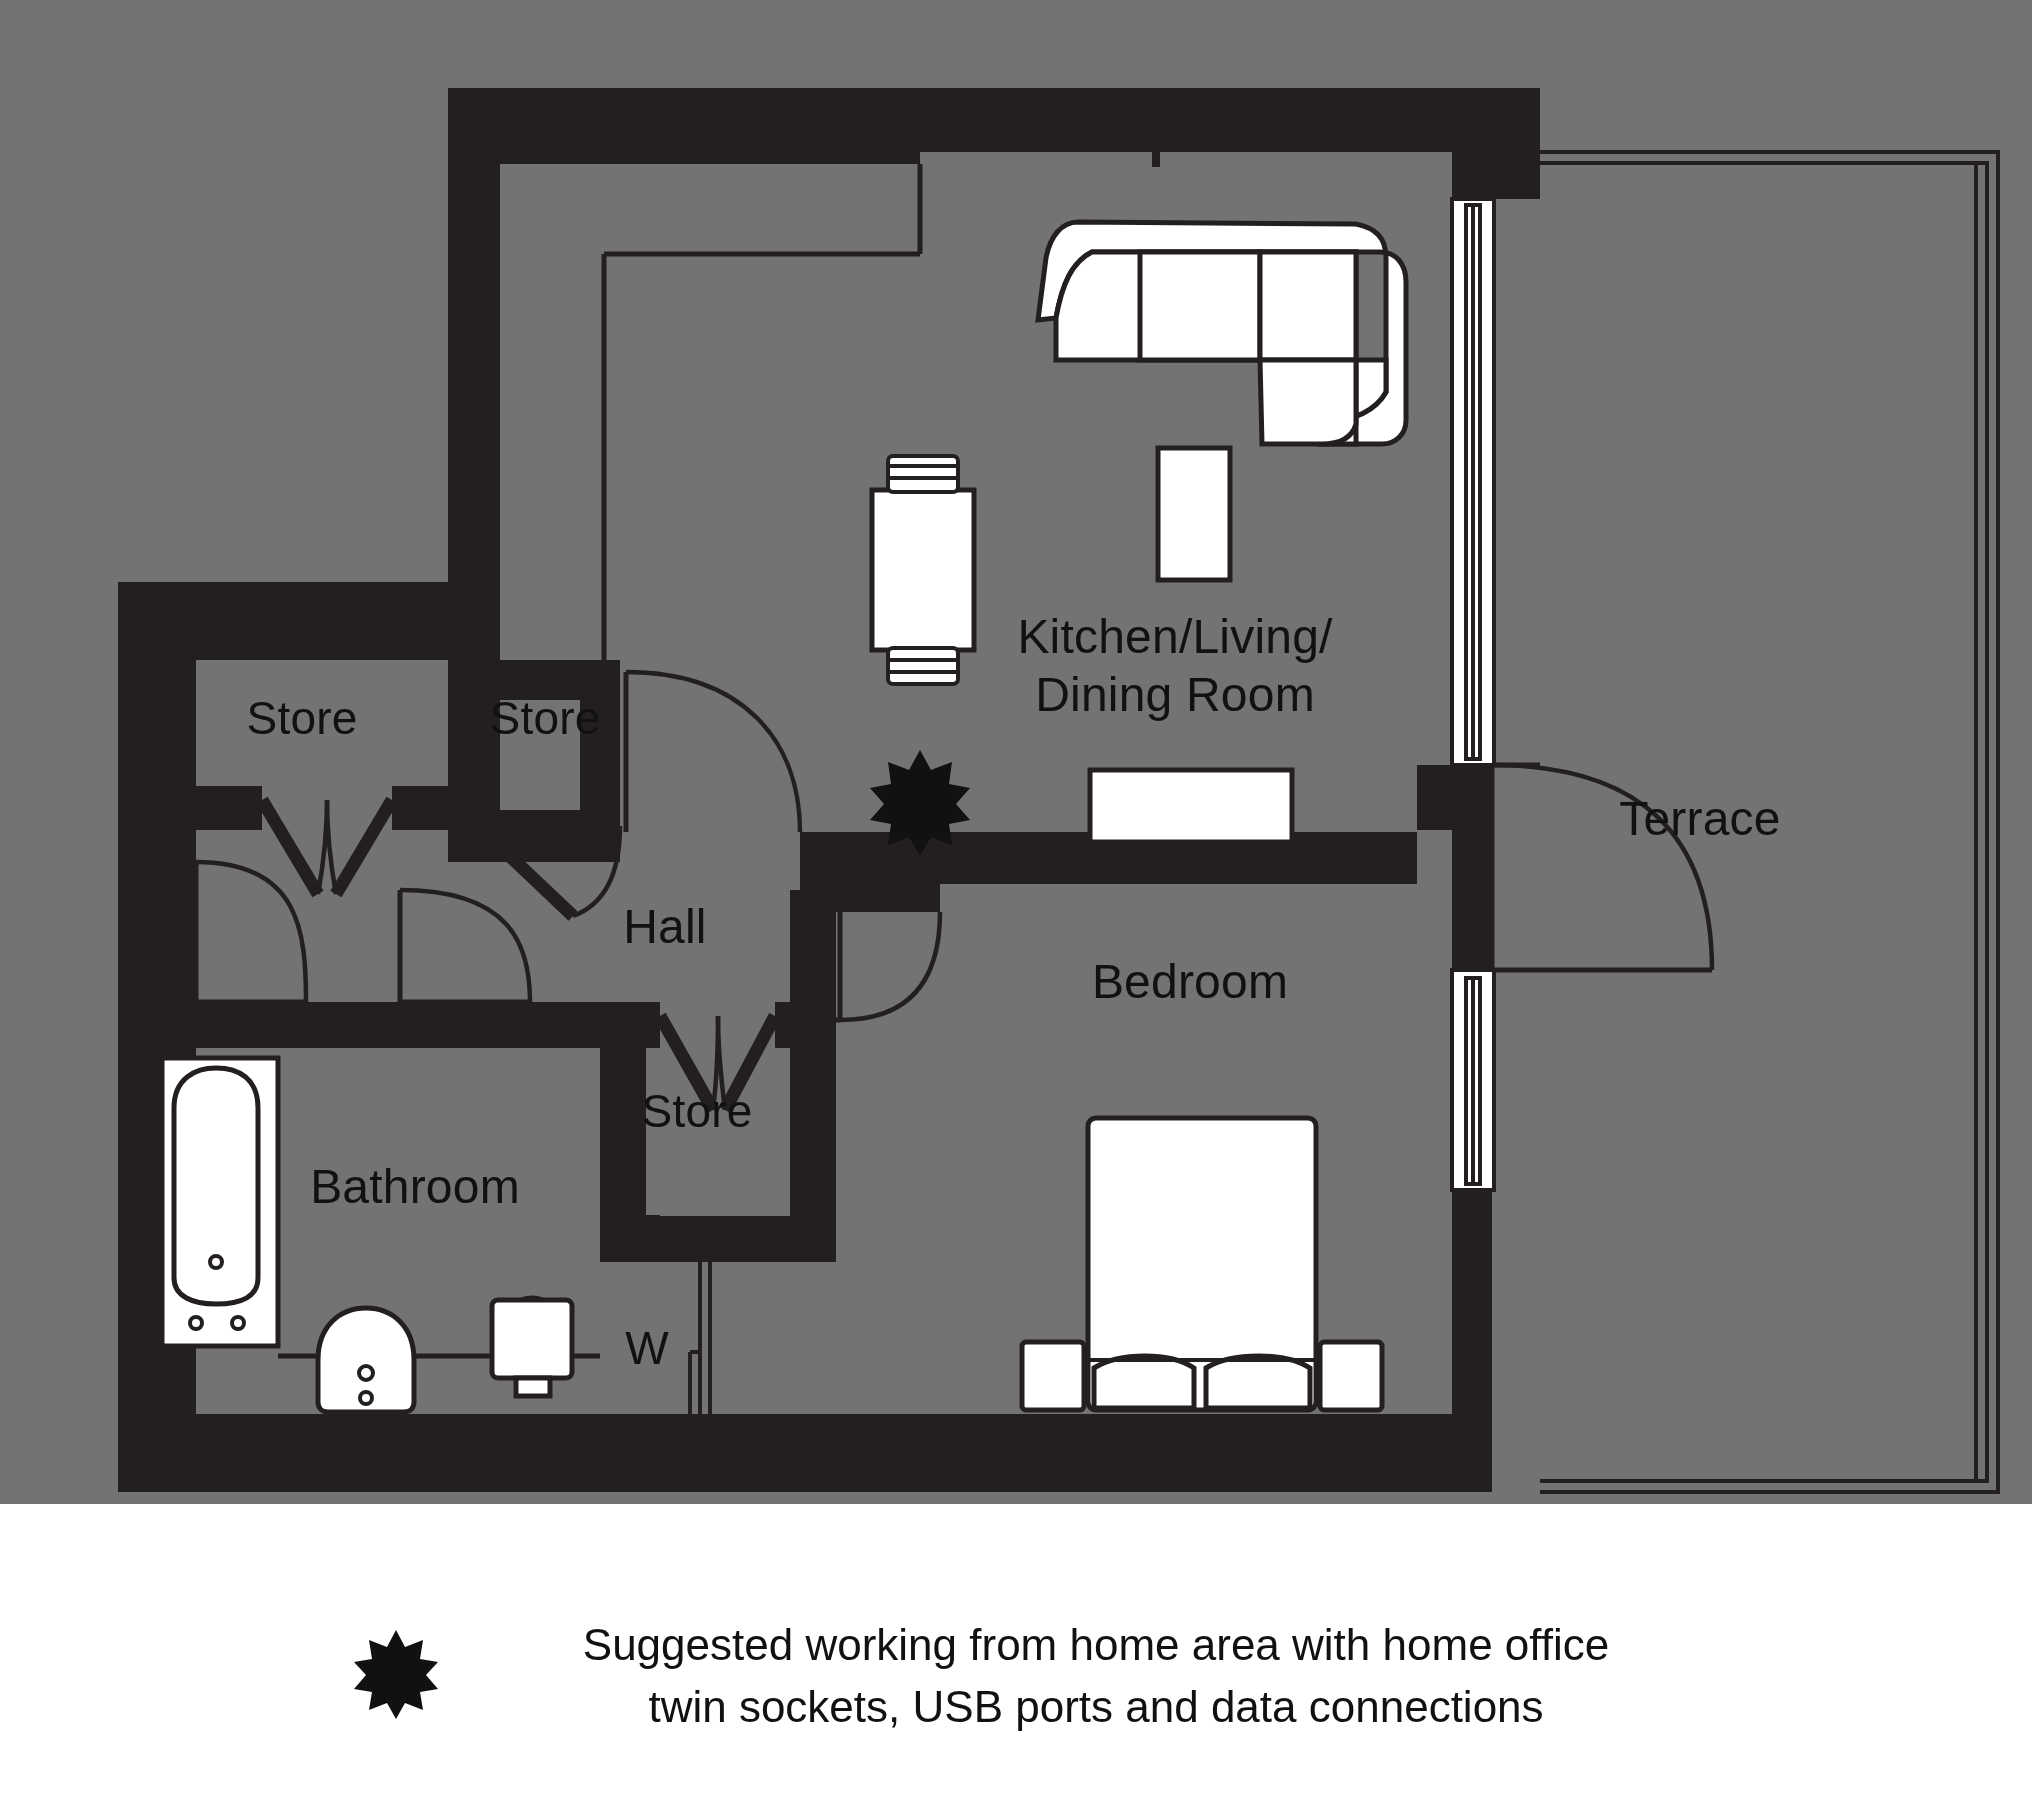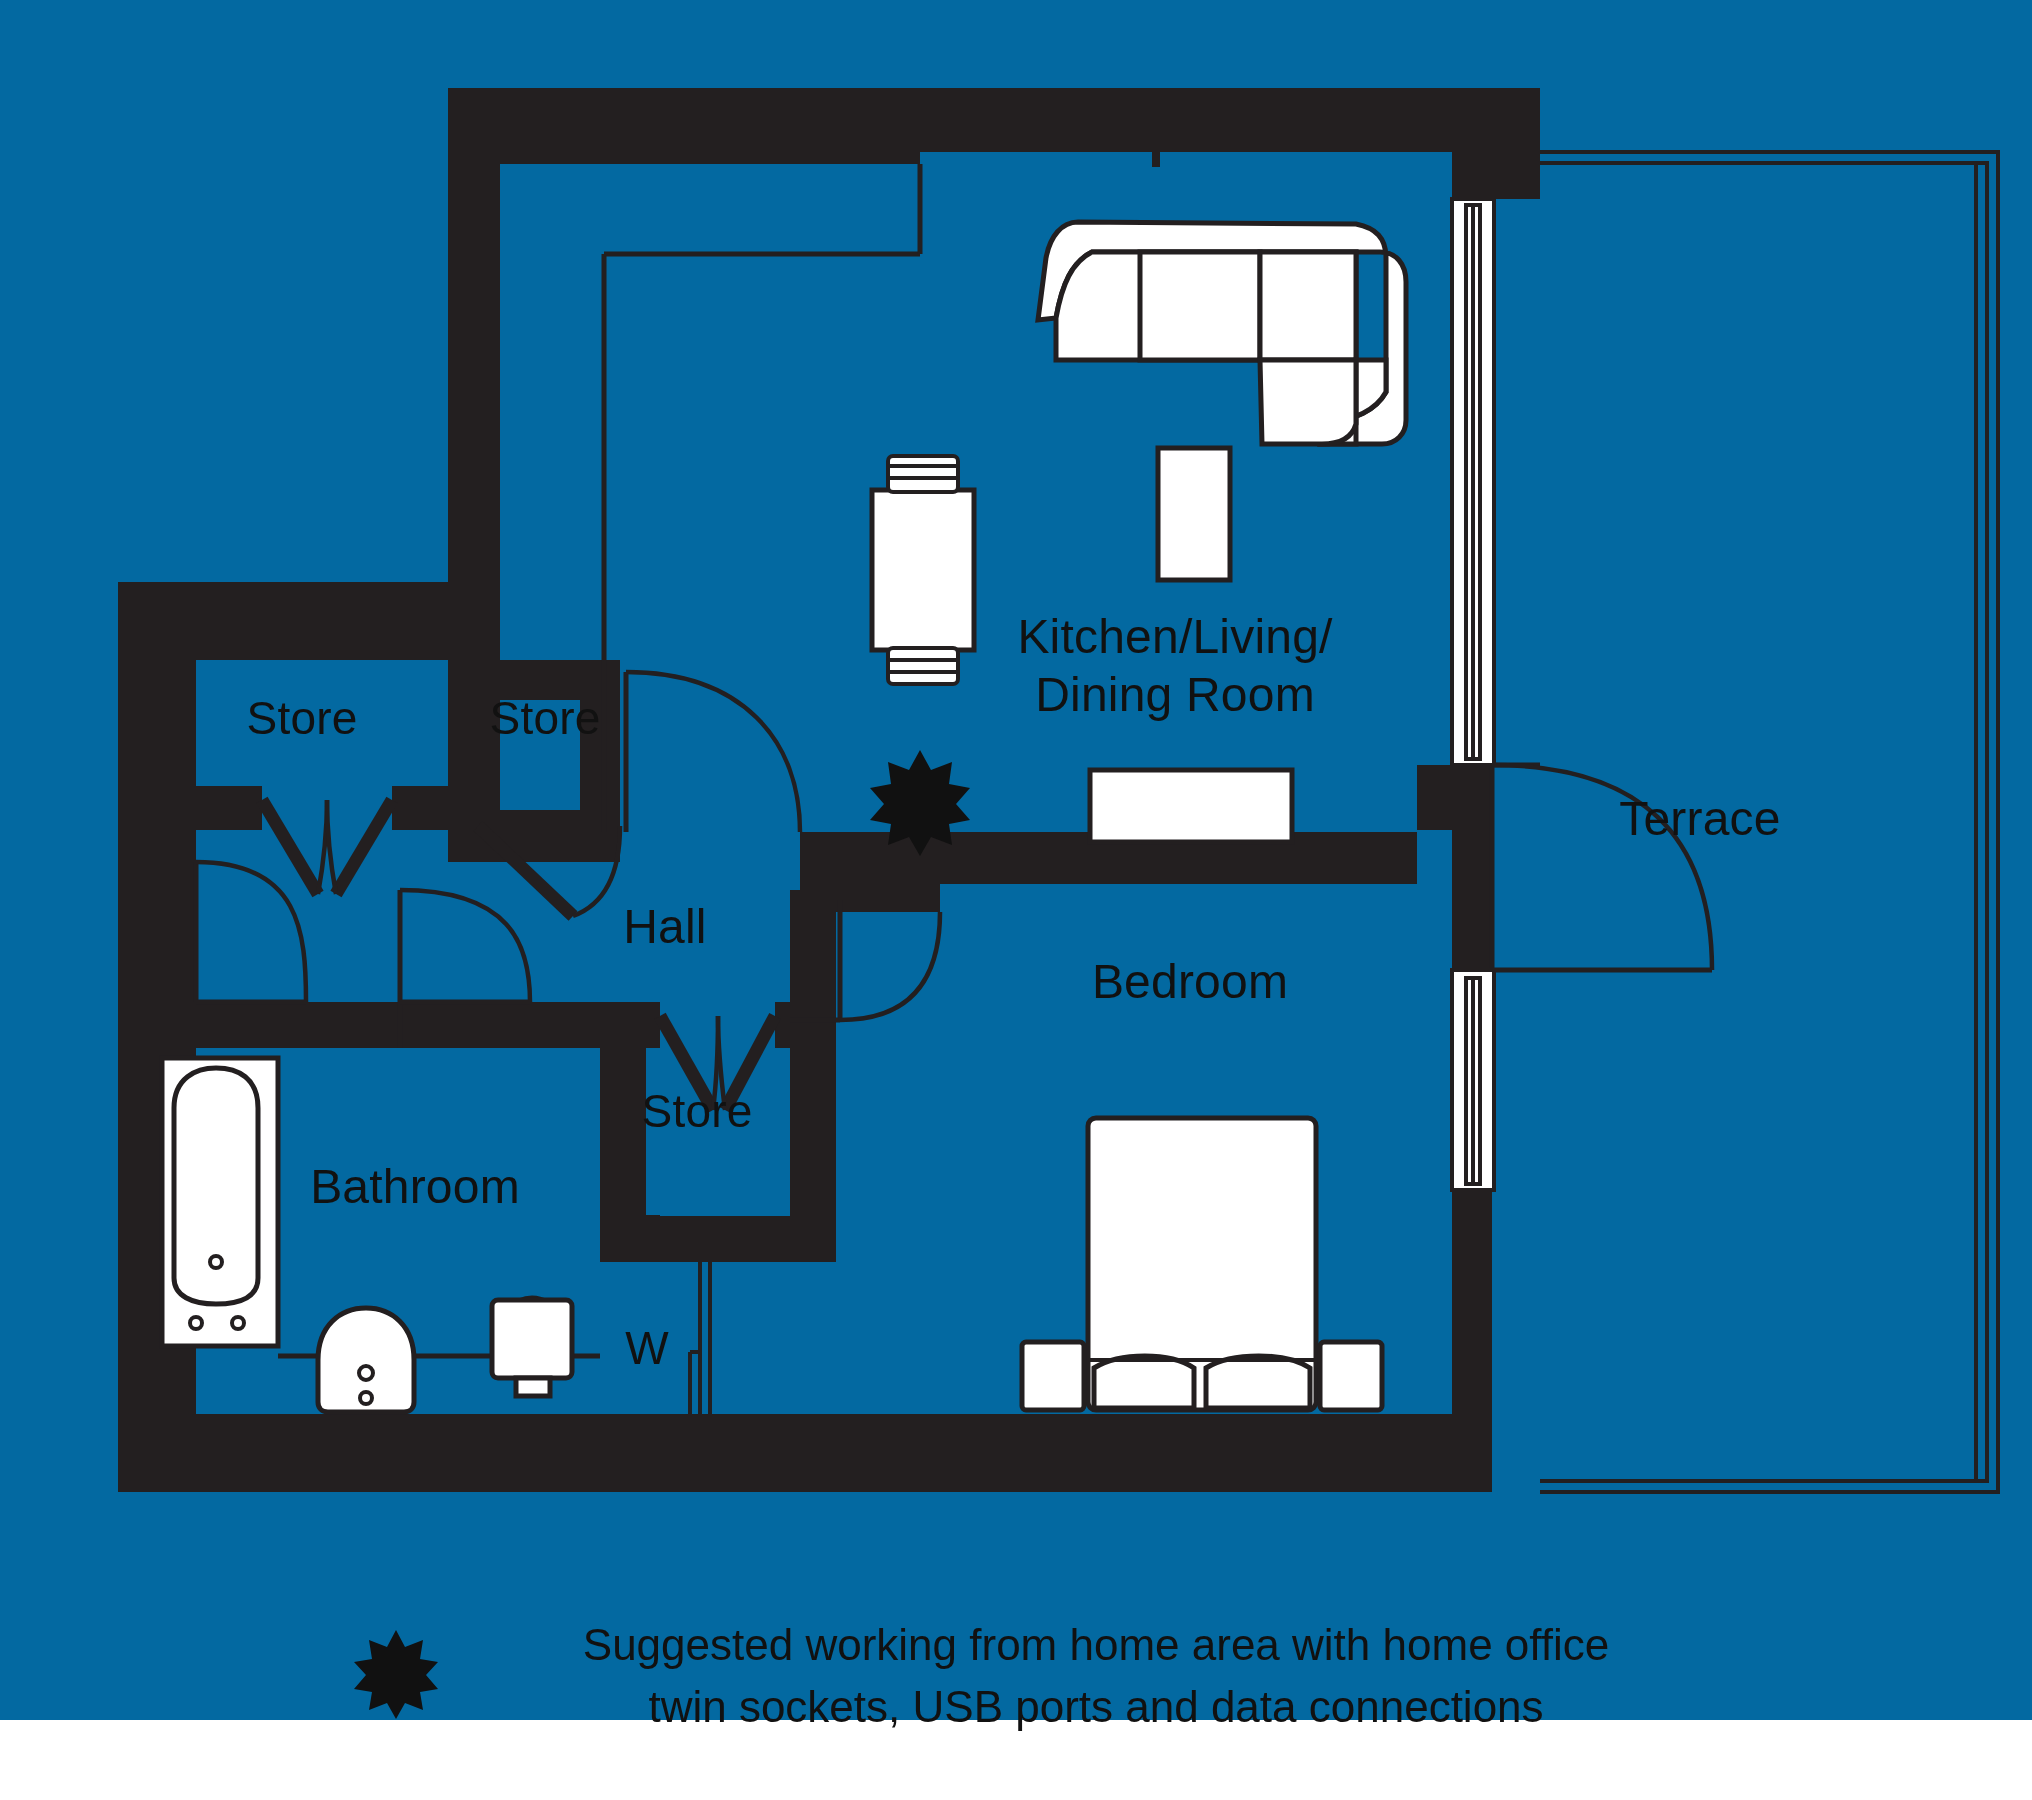--- a/index.html
+++ b/index.html
@@ -9,22 +9,22 @@
   }
   body {
     width: 2032px;
     height: 1800px;
     font-family: "Liberation Sans", sans-serif;
     overflow: hidden;
   }
   #plan-root {
     position: relative;
     width: 2032px;
-    height: 1720px;
-    background: #0369a1;
+    height: 1504px;
+    background: #737373;
   }
   svg.floorplan {
     position: absolute;
     top: 0;
     left: 0;
     width: 2032px;
     height: 1800px;
     display: block;
   }
   .room-label {

